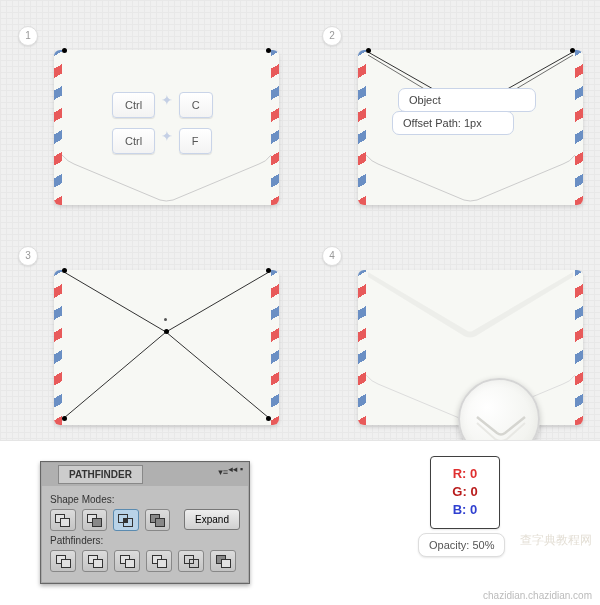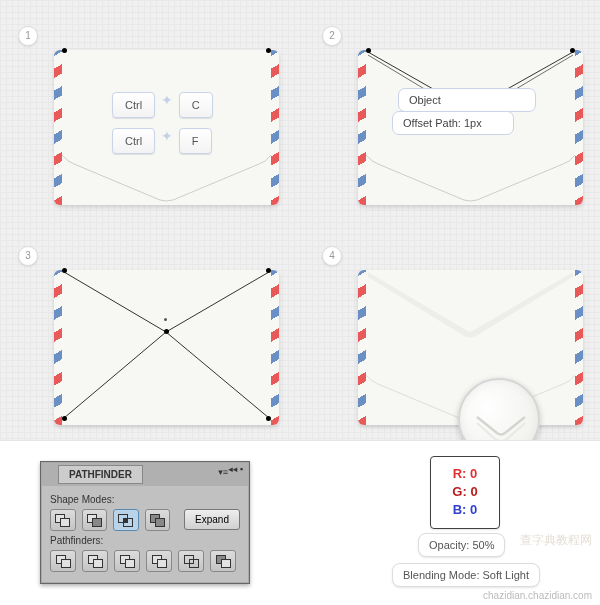--- a/index.html
+++ b/index.html
@@ -218,17 +218,16 @@
     </div>
   </div>
 
   <div class="rgb-box">
     <div class="r">R: 0</div>
     <div class="g">G: 0</div>
     <div class="b">B: 0</div>
   </div>
 
   <div class="prop-box opacity-box">Opacity: 50%</div>
-  <div class="prop-box blend-box">Blending Mode: Soft Light</div>
 
   <div class="watermark2">查字典教程网</div>
   <div class="watermark">chazidian.chazidian.com</div>
 </div>
 
 </body></html>

